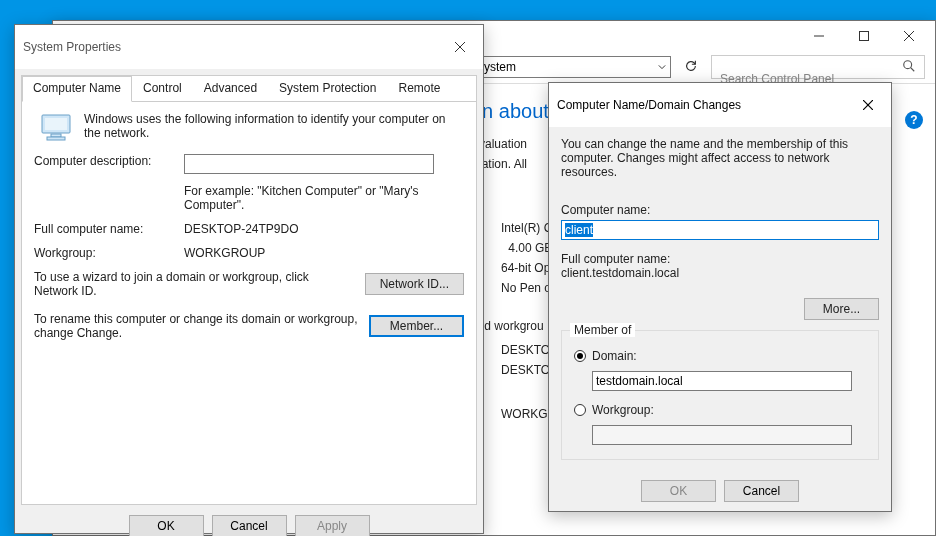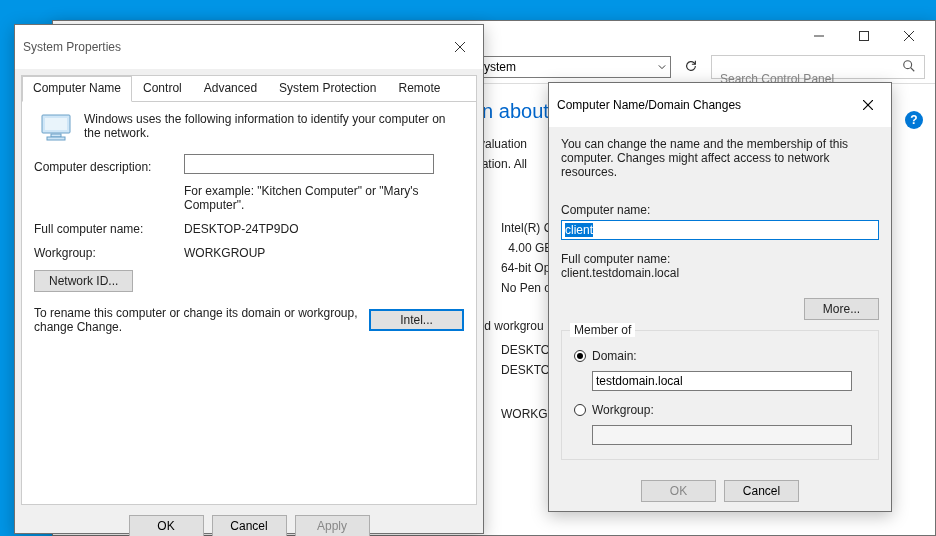--- a/index.html
+++ b/index.html
@@ -125,42 +125,43 @@
         <div style="width:50px; display:flex; align-items:center; justify-content:center;">
           <svg width="40" height="32" viewBox="0 0 40 32">
               <rect x="3" y="3" width="28" height="18" rx="1" fill="#cfe6f7" stroke="#6aa0c7"></rect>
               <rect x="6" y="6" width="22" height="12" fill="#e9f4fb"></rect>
               <rect x="12" y="22" width="10" height="3" fill="#cfe6f7" stroke="#6aa0c7"></rect>
               <rect x="8" y="25" width="18" height="3" fill="#cfe6f7" stroke="#6aa0c7"></rect>
             </svg>
         </div>
         <div style="flex:1;">Windows uses the following information to identify your computer on the network.</div>
       </div>
-      <div class="row" style="align-items:flex-end;">
+      <div class="row" style="align-items:flex-start;">
         <div class="lbl">Computer description:</div>
         <input class="txtinput" style="width: 250px;">
       </div>
       <div class="row">
           <div class="lbl"></div>
           <div style="flex:1; color:#222;">For example: "Kitchen Computer" or "Mary's Computer".</div>
         </div>
       <div class="row">
           <div class="lbl">Full computer name:</div>
           <div>DESKTOP-24TP9DO</div>
         </div>
       <div class="row">
           <div class="lbl">Workgroup:</div>
           <div>WORKGROUP</div>
         </div>
       <div class="row" style="align-items:center;">
+        <div style="flex:1; padding-right:10px;">To use a wizard to join a domain or workgroup, click Network ID.</div>
         <div class="btn" style="min-width:95px;">Network ID...</div>
       </div>
       <div class="row" style="align-items:center; margin-top:14px;">
         <div style="flex:1; padding-right:10px;">To rename this computer or change its domain or workgroup, change Change.</div>
-        <div class="btn primary" style="min-width:95px;">Intel...</div>
+        <div class="btn primary" style="min-width:95px;">Member...</div>
       </div>
     </div>
   </div>
   <div class="bottom-btns">
     <div class="btn">OK</div>
     <div class="btn">Cancel</div>
     <div class="btn disabled">Apply</div>
   </div>
 </div>
 

